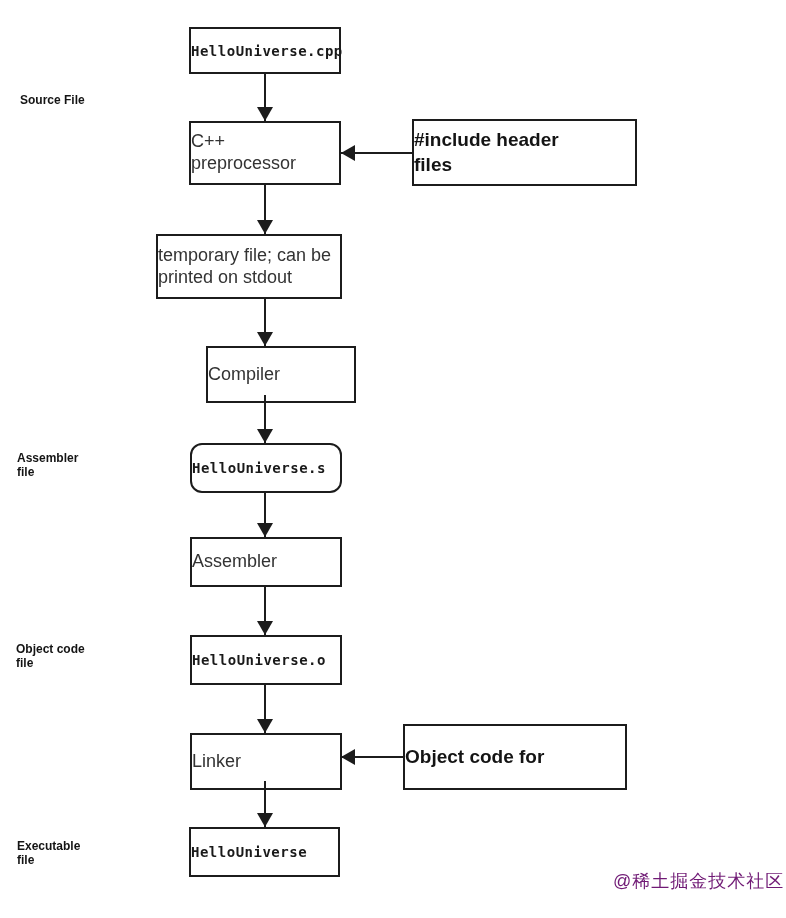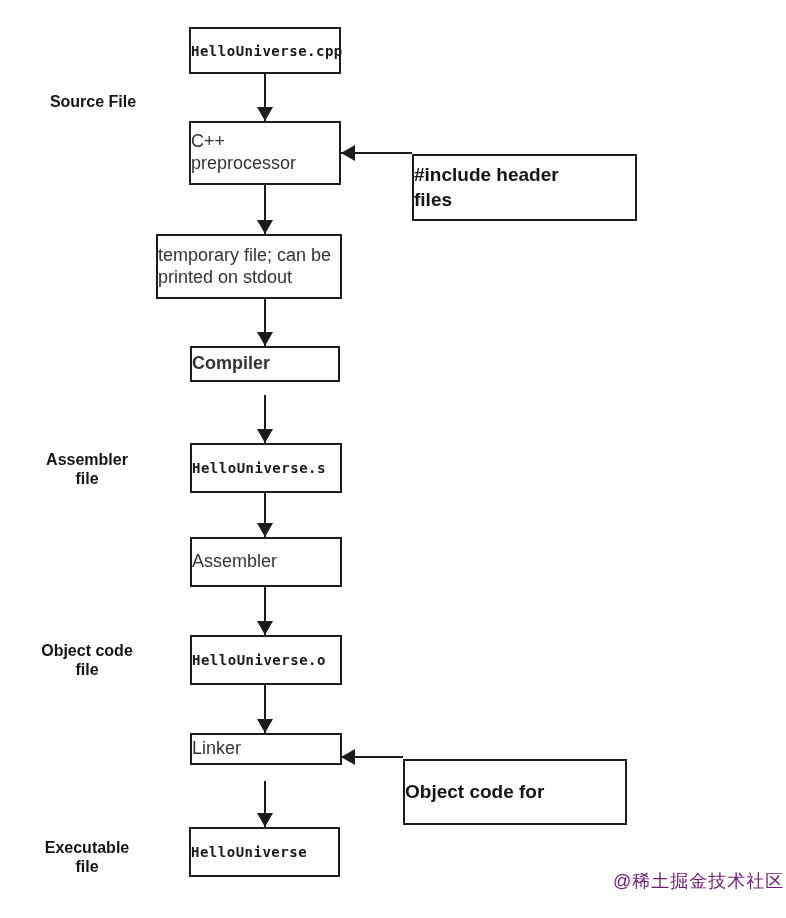--- a/index.html
+++ b/index.html
@@ -24,28 +24,27 @@
     text-align: center;
   }
   .plain { font-size: 18px; line-height: 1.22; color: #333333; font-weight: 400; }
   .mono {
     font-family: "DejaVu Sans Mono", "Liberation Mono", monospace;
     font-weight: 700;
     font-size: 14px;
     color: #1a1a1a;
     letter-spacing: 0.5px;
   }
-  .sidebox { font-weight: 700; font-size: 19px; line-height: 1.3; color: #141414; margin-top: 35px; }
+  .sidebox { font-weight: 700; font-size: 19px; line-height: 1.3; color: #141414; }
   .stage {
     position: absolute;
     font-weight: 700;
-    font-size: 16px;
+    font-size: 12px;
     line-height: 1.18;
     color: #141414;
-    text-align: center;
   }
   .varrow { position: absolute; width: 2px; background: #1c1c1c; }
   .varrow::after {
     content: "";
     position: absolute;
     bottom: 0;
     left: -7px;
     width: 0; height: 0;
     border-left: 8px solid transparent;
     border-right: 8px solid transparent;
@@ -101,37 +100,37 @@
   <div class="box plain" style="left:189px; top:121px; width:152px; height:64px;">
     <div>C++</div>
     <div>preprocessor</div>
   </div>
 
   <div class="box plain" style="left:156px; top:234px; width:186px; height:65px;">
     <div>temporary file; can be</div>
     <div>printed on stdout</div>
   </div>
 
-  <div class="box plain" style="left:190px; top:346px; width:150px; height:36px;font-weight:bold;">
+  <div class="box plain" style="left:206px; top:346px; width:150px; height:57px;">
     <span>Compiler</span>
   </div>
 
-  <div class="box mono" style="left:190px; top:443px; width:152px; height:50px;">
+  <div class="box mono" style="left:190px; top:443px; width:152px; height:50px;border-radius:12px;">
     <span>HelloUniverse.s</span>
   </div>
 
   <div class="box plain" style="left:190px; top:537px; width:152px; height:50px;">
     <span>Assembler</span>
   </div>
 
   <div class="box mono" style="left:190px; top:635px; width:152px; height:50px;">
     <span>HelloUniverse.o</span>
   </div>
 
-  <div class="box plain" style="left:190px; top:733px; width:152px; height:32px;">
+  <div class="box plain" style="left:190px; top:733px; width:152px; height:57px;">
     <span>Linker</span>
   </div>
 
   <div class="box mono" style="left:189px; top:827px; width:151px; height:50px;">
     <span>HelloUniverse</span>
   </div>
 
   <div class="box sidebox" style="left:412px; top:119px; width:225px; height:67px;">
     <div>#include header</div>
     <div>files</div>

